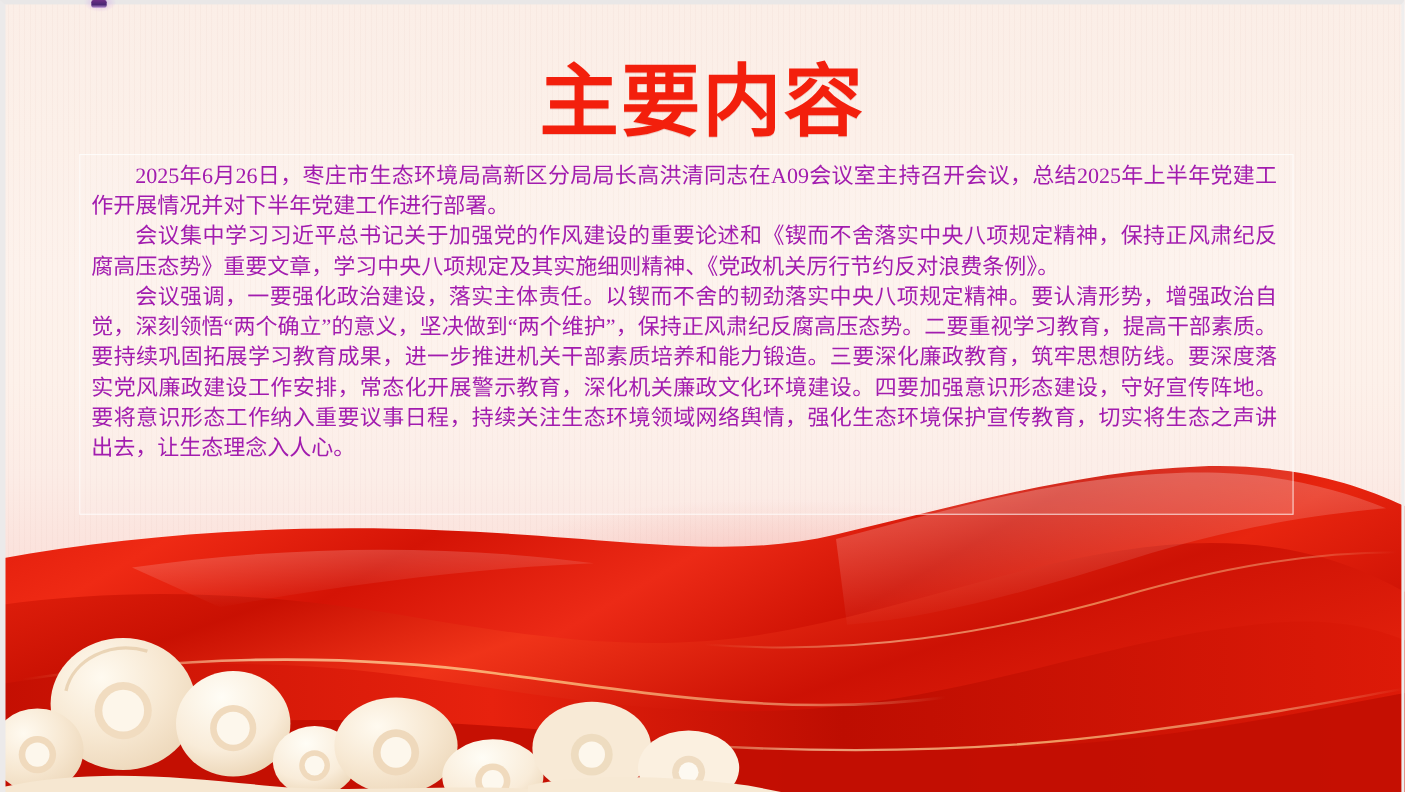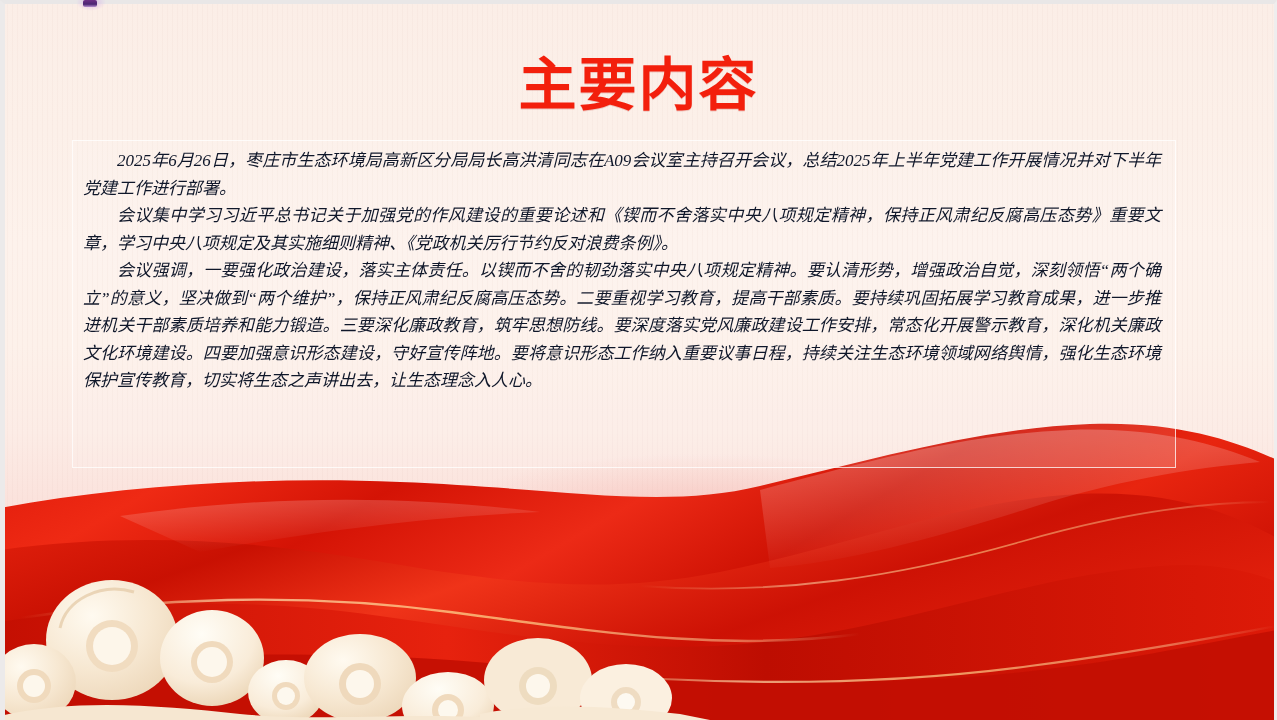--- a/index.html
+++ b/index.html
@@ -122,21 +122,21 @@
     position: absolute;
     top: 54px;
     left: 0;
     width: 1277px;
     text-align: center;
     z-index: 20;
   }
   .slide-title {
     display: inline-block;
     font-family: "DejaVu Sans", "Liberation Sans", sans-serif;
-    font-size: 58px;
+    font-size: 72px;
     line-height: 1.08;
     font-weight: 600;
     color: #f31f0c;
     letter-spacing: 2px;
     text-shadow: 0 1px 0 rgba(180,20,10,0.18);
   }
 
   
   .content-box {
     position: absolute;
@@ -146,26 +146,25 @@
     height: 328px;
     box-sizing: border-box;
     border: 1px solid rgba(255,255,255,0.75);
     background: rgba(255,255,255,0.10);
     padding: 6px 14px 6px 10px;
     z-index: 25;
   }
 
   .content-body {
     font-family: "Liberation Serif", "DejaVu Serif", serif;
-    font-size: 17px;
+    font-size: 20px;
     line-height: 27.5px;
-    color: #0f172a;
+    color: #a21caf;
     text-align: justify;
     text-justify: inter-ideograph;
-    font-style: italic;
   }
   .para {
     margin: 0 0 0 0;
     text-indent: 2em;
     white-space: normal;
   }
 
   
   .top-artifact {
     position: absolute;

